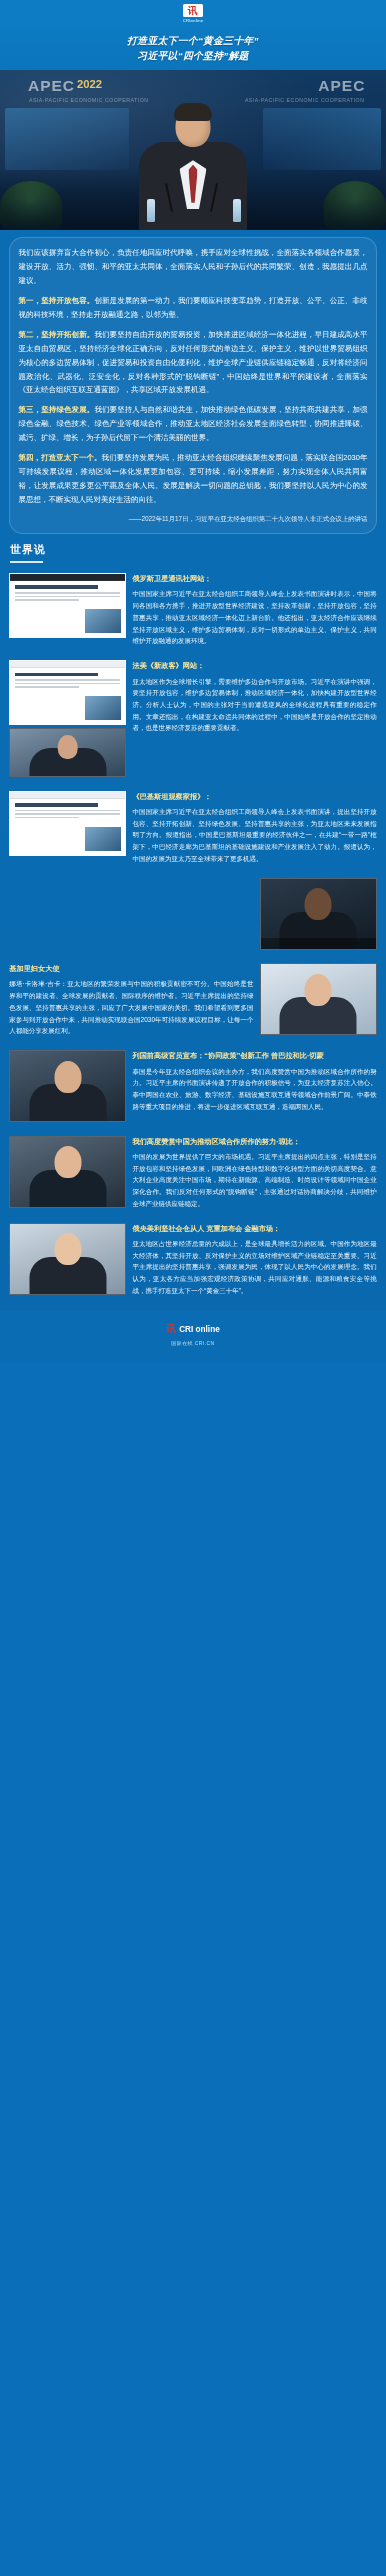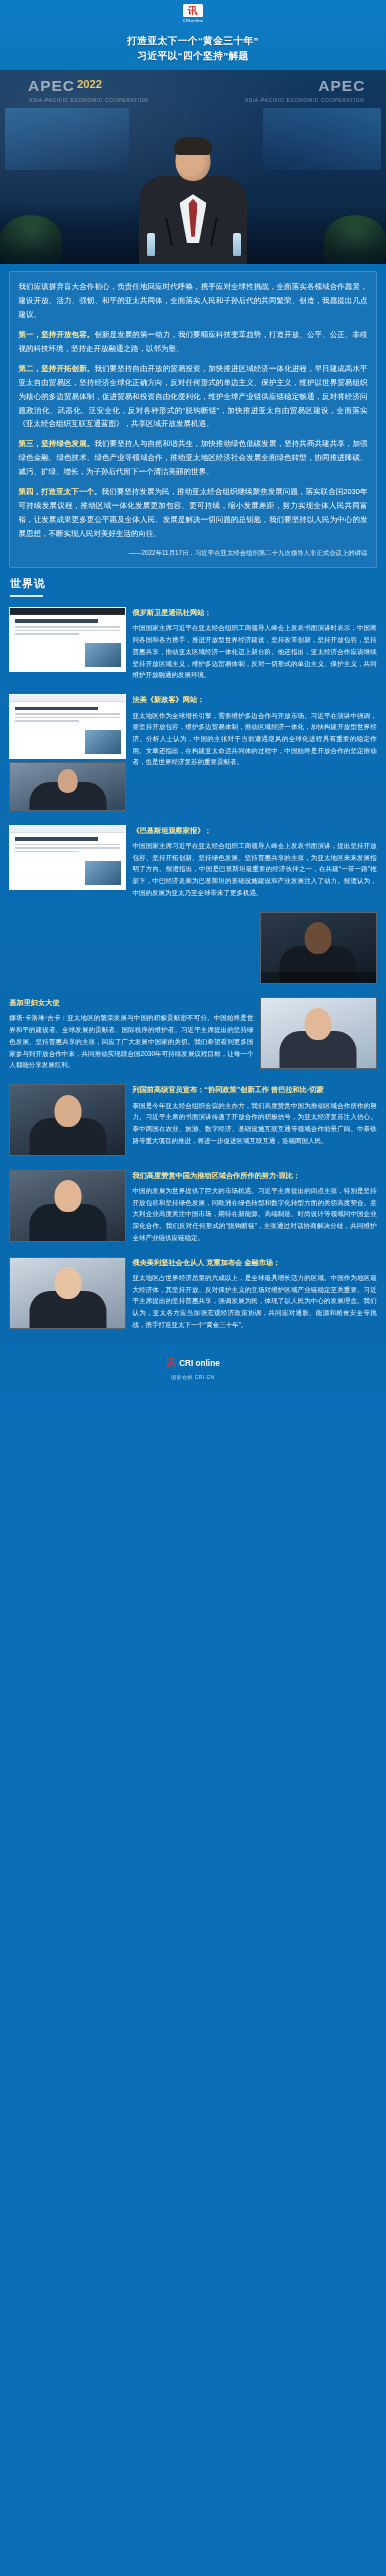--- a/index.html
+++ b/index.html
@@ -57,27 +57,28 @@
     text-align: center;
   }
   .headline h1 {
     margin: 0;
     font-size: 9.8px;
     line-height: 1.5;
     font-weight: bold;
     color: #ffffff;
     letter-spacing: 0.3px;
     text-shadow: 0 0.5px 1px rgba(0,0,0,.25);
+    font-style: italic;
   }
 
   
   .hero {
     position: relative;
     width: 386px;
-    height: 194px;
+    height: 160px;
     background: linear-gradient(180deg,#1b3150 0%,#20405f 45%,#16293f 100%);
     overflow: hidden;
   }
   .hero .backdrop {
     position: absolute;
     inset: 0;
     background:
       radial-gradient(ellipse at 18% 22%, rgba(255,255,255,.10), transparent 55%),
       linear-gradient(180deg,#123a63 0%, #0f3055 40%, #0c2440 100%);
   }
@@ -204,21 +205,21 @@
     background: linear-gradient(200deg, rgba(60,140,200,.45), rgba(20,60,110,.2));
     border-radius: 2.1px;
   }
 
   
   .quote-card {
     margin: 7.2px 9.3px 9.3px;
     padding: 8.2px 8.2px 8.2px;
     background: rgba(255,255,255,0.06);
     border: 0.5px solid rgba(255,255,255,0.18);
-    border-radius: 2px;
+    border-radius: 14px;
   }
   .quote-card p {
     margin: 0 0 6.2px;
     font-size: 7.5px;
     line-height: 1.85;
     color: #ffffff;
     text-align: justify;
   }
   .quote-card p:last-of-type { margin-bottom: 0; }
   .kw { color: #ffe79a; font-weight: bold; }
@@ -403,21 +404,21 @@
     <div class="bottle b1"></div>
     <div class="bottle b2"></div>
   </div>
 
   <div class="quote-card">
     <p>我们应该摒弃盲大合作初心，负责任地回应时代呼唤，携手应对全球性挑战，全面落实各领域合作愿景，建设开放、活力、强韧、和平的亚太共同体，全面落实人民和子孙后代的共同繁荣、创造，我愿提出几点建议。</p>
     <p>
       <span class="kw">第一，坚持开放包容。</span><span>创新是发展的第一动力，我们要顺应科技变革趋势，打造开放、公平、公正、非歧视的科技环境，坚持走开放融通之路，以邻为壑、</span>
     </p>
     <p>
-      <span class="kw">第二，坚持开拓创新。</span><span>我们要坚持自由开放的贸易投资，加快推进区域经济一体化进程，早日建成高水平亚太自由贸易区，坚持经济全球化正确方向，反对任何形式的单边主义、保护主义，维护以世界贸易组织为核心的多边贸易体制，促进贸易和投资自由化便利化，维护全球产业链供应链稳定畅通，反对将经济问题政治化、武器化、泛安全化，反对各种形式的“脱钩断链”，加快推进亚太自由贸易区建设，全面落实《亚太经合组织互联互通蓝图》，共享区域开放发展机遇。</span>
+      <span class="kw">第二，坚持开拓创新。</span><span>我们要坚持自由开放的贸易投资，加快推进区域经济一体化进程，早日建成高水平亚太自由贸易区，坚持经济全球化正确方向，反对任何形式的单边主义、保护主义，维护以世界贸易组织为核心的多边贸易体制，促进贸易和投资自由化便利化，维护全球产业链供应链稳定畅通，反对将经济问题政治化、武器化、泛安全化，反对各种形式的“脱钩断链”，中国始终是世界和平的建设者，全面落实《亚太经合组织互联互通蓝图》，共享区域开放发展机遇。</span>
     </p>
     <p>
       <span class="kw">第三，坚持绿色发展。</span><span>我们要坚持人与自然和谐共生，加快推动绿色低碳发展，坚持共商共建共享，加强绿色金融、绿色技术、绿色产业等领域合作，推动亚太地区经济社会发展全面绿色转型，协同推进降碳、减污、扩绿、增长，为子孙后代留下一个清洁美丽的世界。</span>
     </p>
     <p>
       <span class="kw">第四，打造亚太下一个。</span><span>我们要坚持发展为民，推动亚太经合组织继续聚焦发展问题，落实联合国2030年可持续发展议程，推动区域一体化发展更加包容、更可持续，缩小发展差距，努力实现全体人民共同富裕，让发展成果更多更公平惠及全体人民。发展是解决一切问题的总钥匙，我们要坚持以人民为中心的发展思想，不断实现人民对美好生活的向往。</span>
     </p>
     <div class="source">——2022年11月17日，习近平在亚太经合组织第二十九次领导人非正式会议上的讲话</div>
   </div>
 

